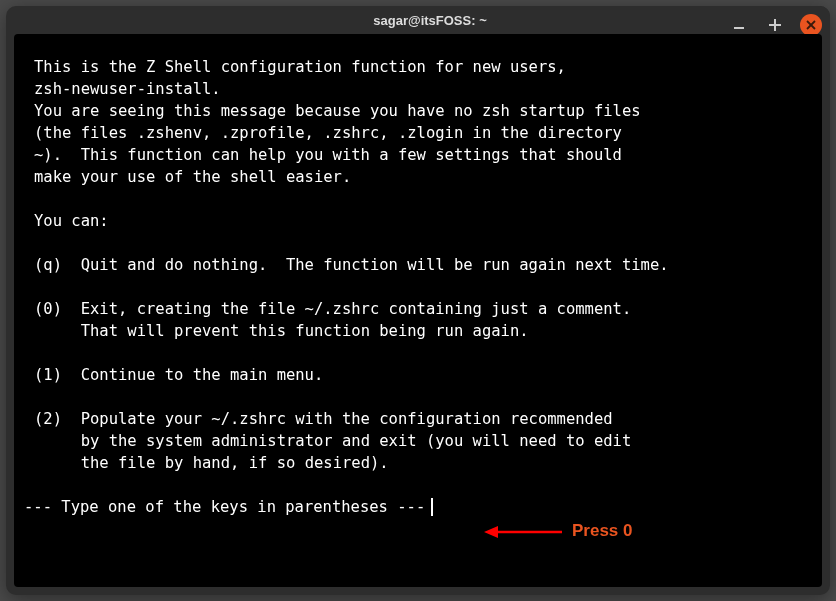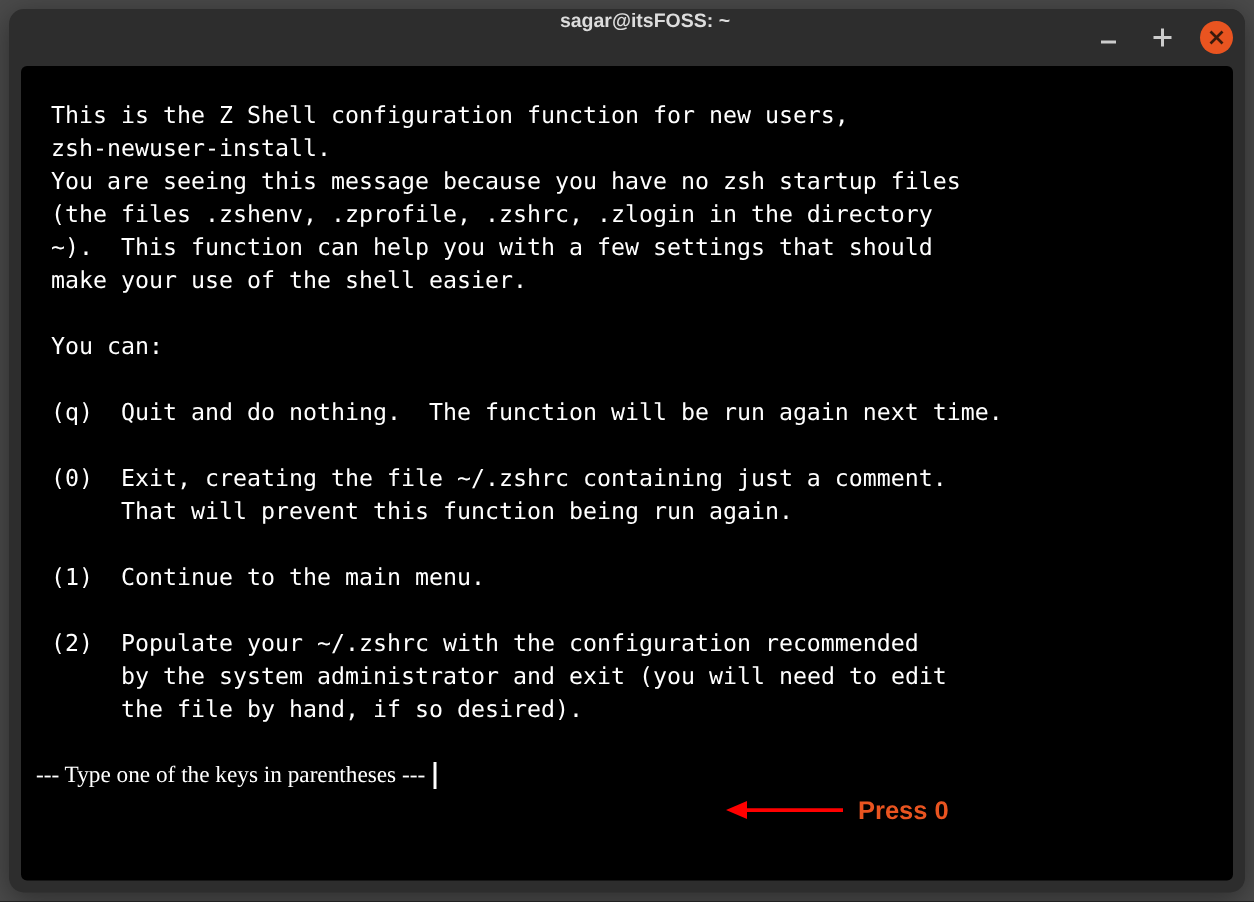--- a/index.html
+++ b/index.html
@@ -16,24 +16,24 @@
       width: 824px;
       height: 589px;
       background: #2d2d2d;
       border-radius: 10px;
       overflow: hidden;
       display: flex;
       flex-direction: column;
       box-shadow: 0 4px 20px rgba(0,0,0,0.4);
     }
     .titlebar {
-      height: 38px;
+      height: 28px;
       background: #2d2d2d;
       display: flex;
-      align-items: flex-start;
+      align-items: center;
       justify-content: center;
       position: relative;
       flex-shrink: 0;
       margin-left: 24px;
     }
     .title {
       color: #ddd;
       font-size: 13px;
       font-weight: bold;
     }
@@ -80,34 +80,33 @@
     }
     .terminal pre {
       font-family: inherit;
       white-space: pre-wrap;
       margin: 10px;
     }
     .prompt-line {
       display: flex;
       align-items: center;
       margin-top: 22px;
-      font-family: Liberation Serif, serif;
     }
     .cursor {
       display: inline-block;
       width: 2px;
       height: 18px;
       background: #fff;
       margin-left: 6px;
       vertical-align: middle;
     }
     .arrow-annotation {
       position: absolute;
       display: flex;
-      align-items: flex-start;
+      align-items: flex-end;
       gap: 8px;
     }
     .arrow-svg { display: block; }
     .arrow-label {
       color: #e95420;
       font-weight: bold;
       font-size: 17px;
       font-family: sans-serif;
     }
   </style>

